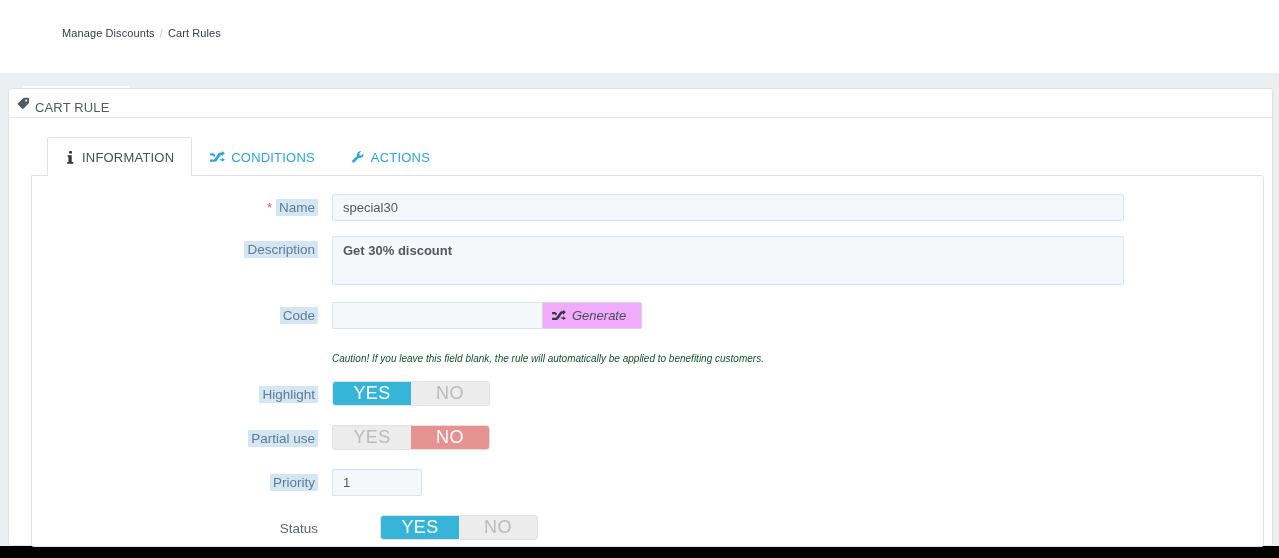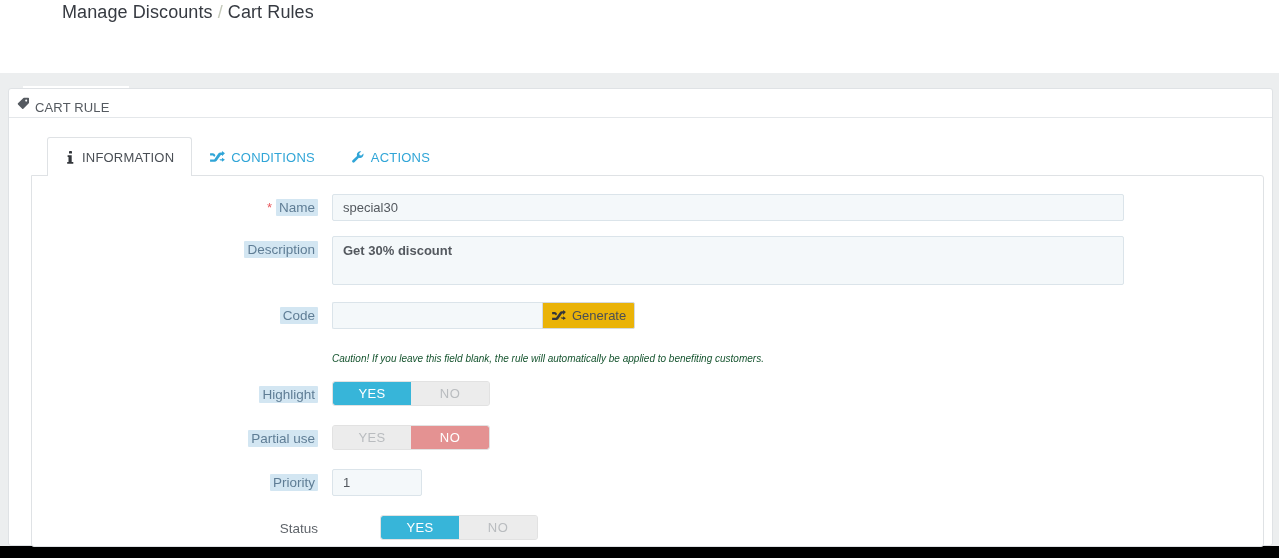--- a/index.html
+++ b/index.html
@@ -22,22 +22,22 @@
 
   
   .page-head {
     position: absolute;
     left: 0; top: 0;
     width: 1279px; height: 73px;
     background: #ffffff;
   }
   .breadcrumb {
     position: absolute;
-    left: 62px; top: 2px;
-    font-size: 18px;
+    left: 62px; top: 27px;
+    font-size: 11px;
     color: #363a41;
     white-space: nowrap;
     letter-spacing: .1px;
   }
   .breadcrumb .sep {
     color: #c4c9ba;
     margin: 0 5px;
   }
   .page-title {
     position: absolute;
@@ -206,29 +206,30 @@
   .ingroup { display: flex; align-items: stretch; }
   .inp-code {
     width: 210px; height: 27px;
     border-radius: 2px 0 0 2px;
     border-right: none;
   }
   .gen-btn {
     display: flex;
     align-items: center;
     height: 27px;
-    padding: 0 8px 0 9px;
-    background: #eab308;
+    padding: 0 15px 0 9px;
+    background: #f0abfc;
     border: 1px solid #d5dadf;
     border-radius: 0 2px 2px 0;
     font-size: 13px;
     color: #4a4f55;
     cursor: pointer;
     white-space: nowrap;
     font-family: "Liberation Sans", sans-serif;
+    font-style: italic;
   }
   .gen-btn .g-ico { margin-right: 6px; line-height: 0; color: #33363b; flex: none; }
   .gen-btn .g-ico svg { display: block; }
 
   .hint {
     margin-top: 24px;
     font-size: 10px;
     font-style: italic;
     color: #14532d;
     white-space: nowrap;
@@ -241,21 +242,21 @@
     border-radius: 3px;
     overflow: hidden;
     background: #ececec;
     border: 1px solid #e2e2e2;
   }
   .switch .seg {
     width: 78px;
     display: flex;
     align-items: center;
     justify-content: center;
-    font-size: 13px;
+    font-size: 18px;
     letter-spacing: .4px;
     color: #b9bcbf;
     cursor: pointer;
     user-select: none;
     background: #ececec;
   }
   .switch .seg.on-yes {
     background: #37b5d9;
     color: #ffffff;
     border-radius: 2px 0 0 2px;

